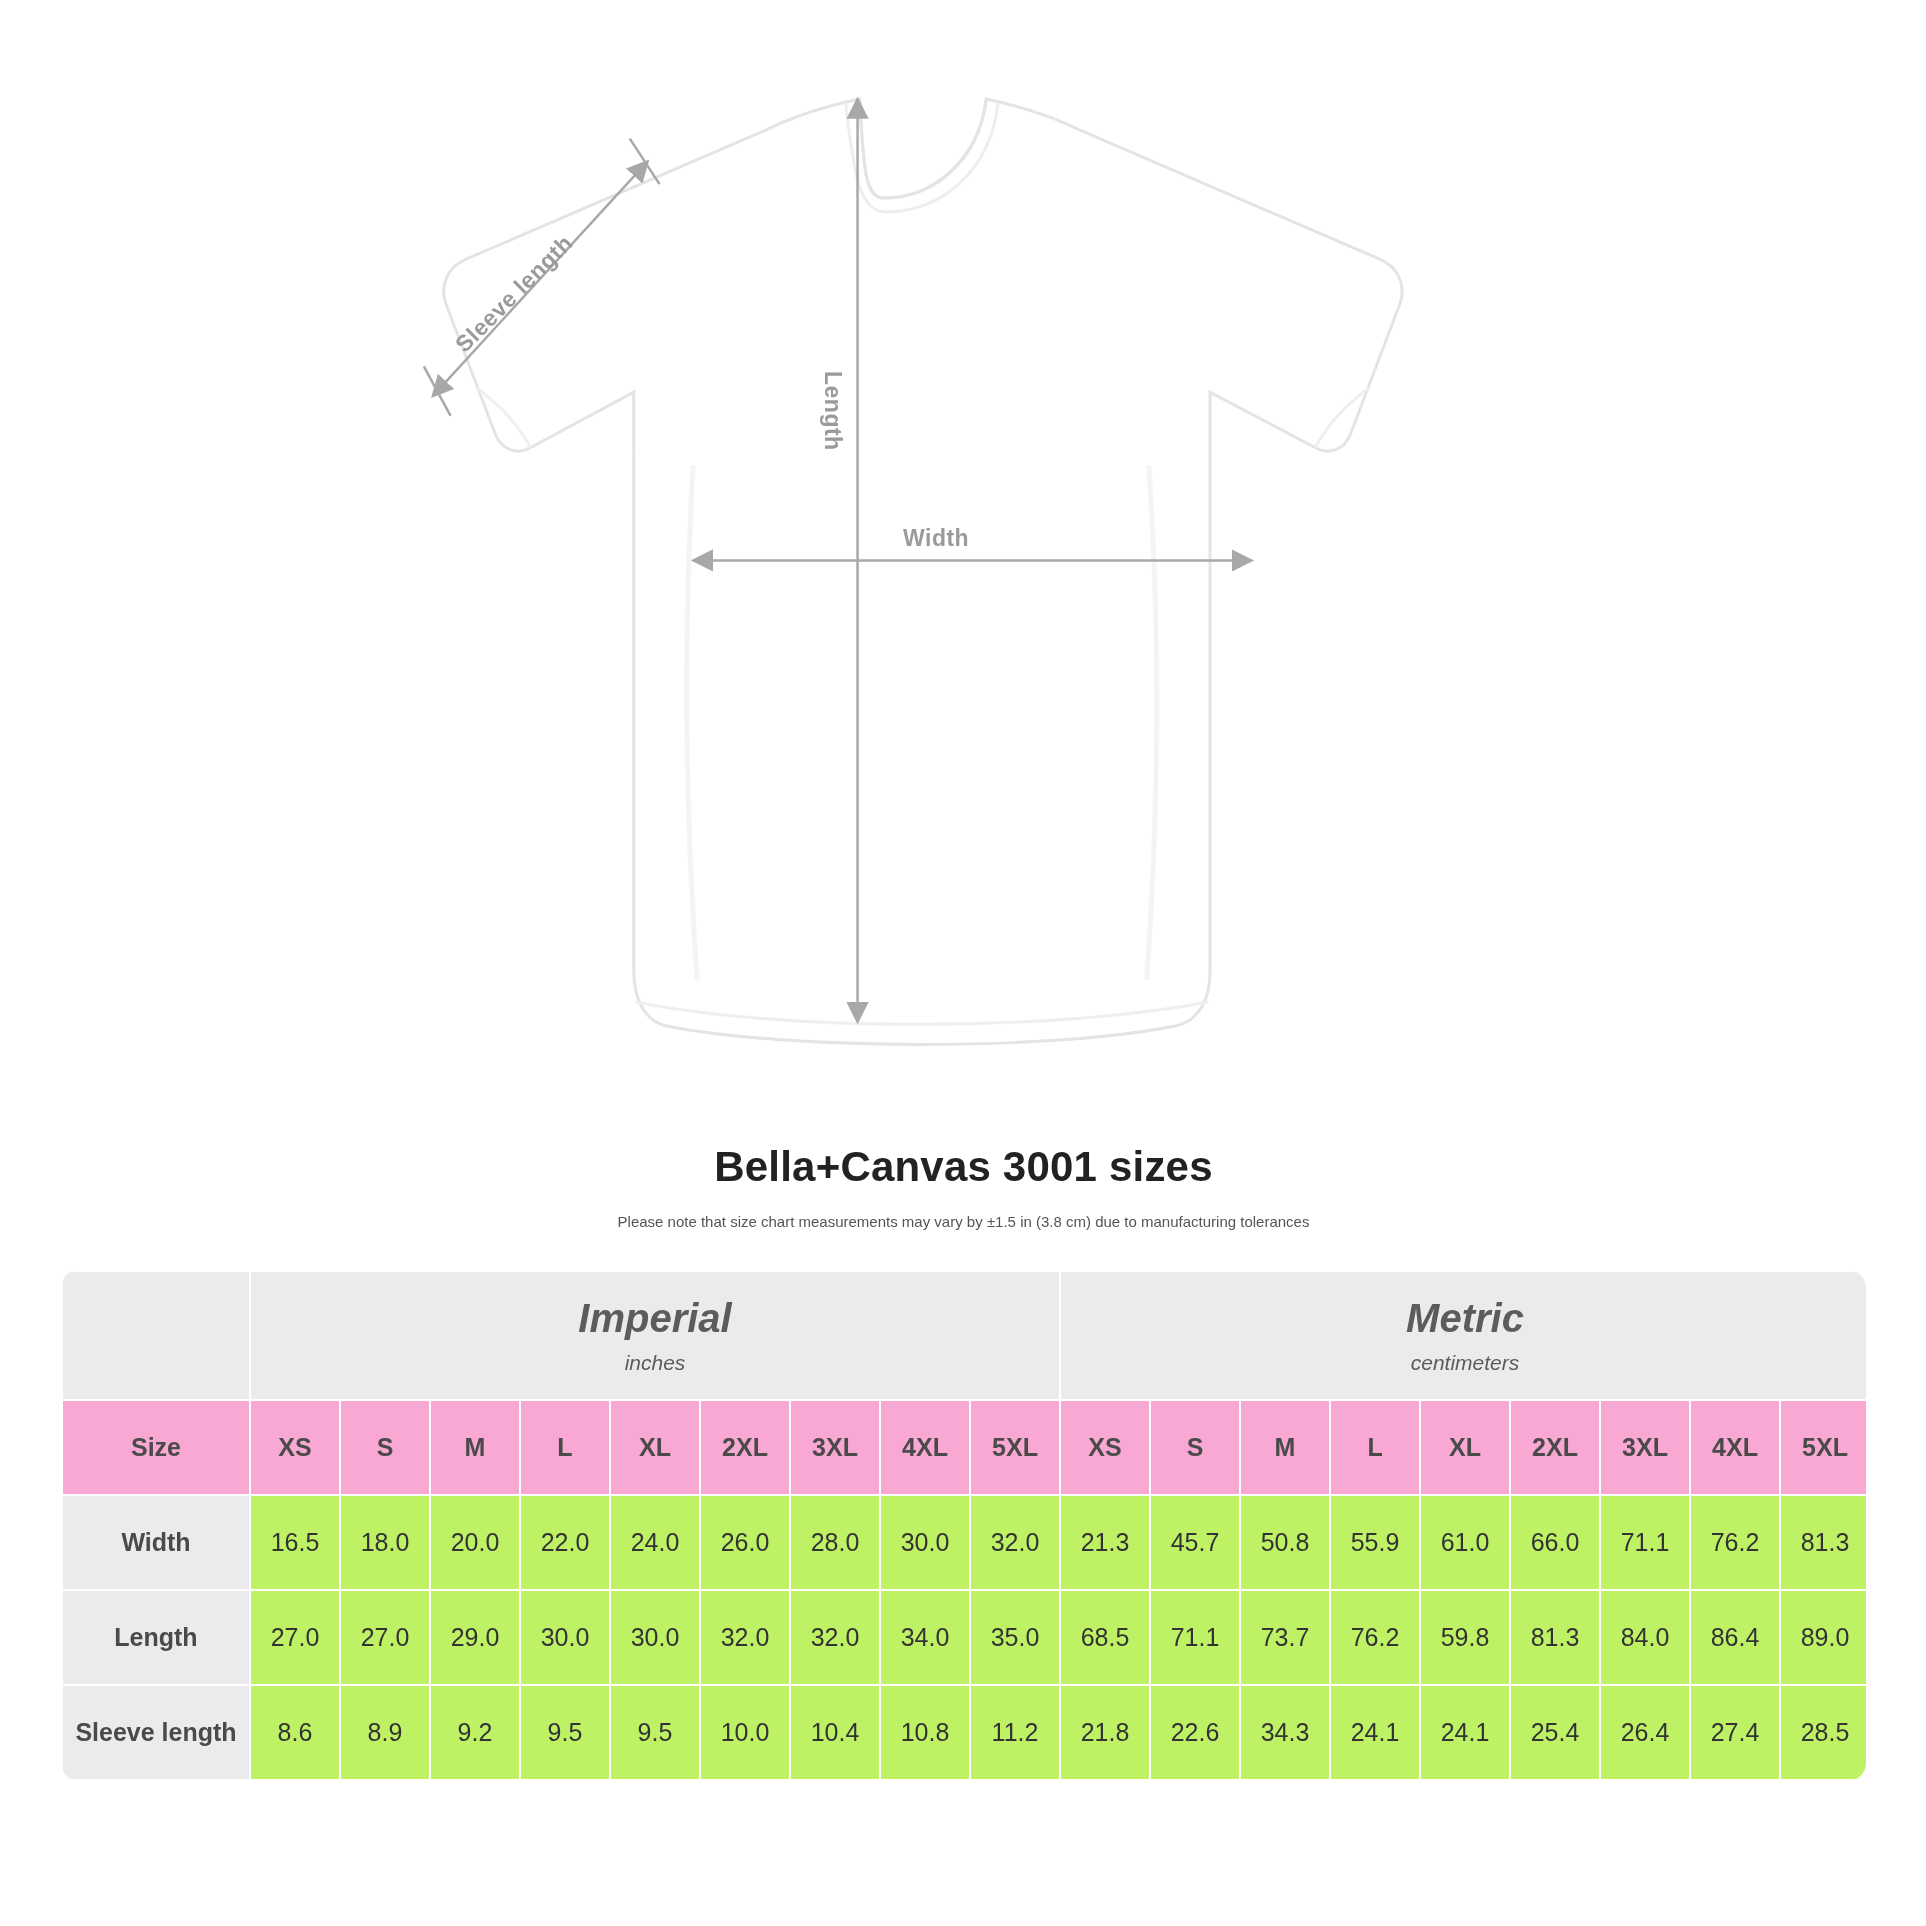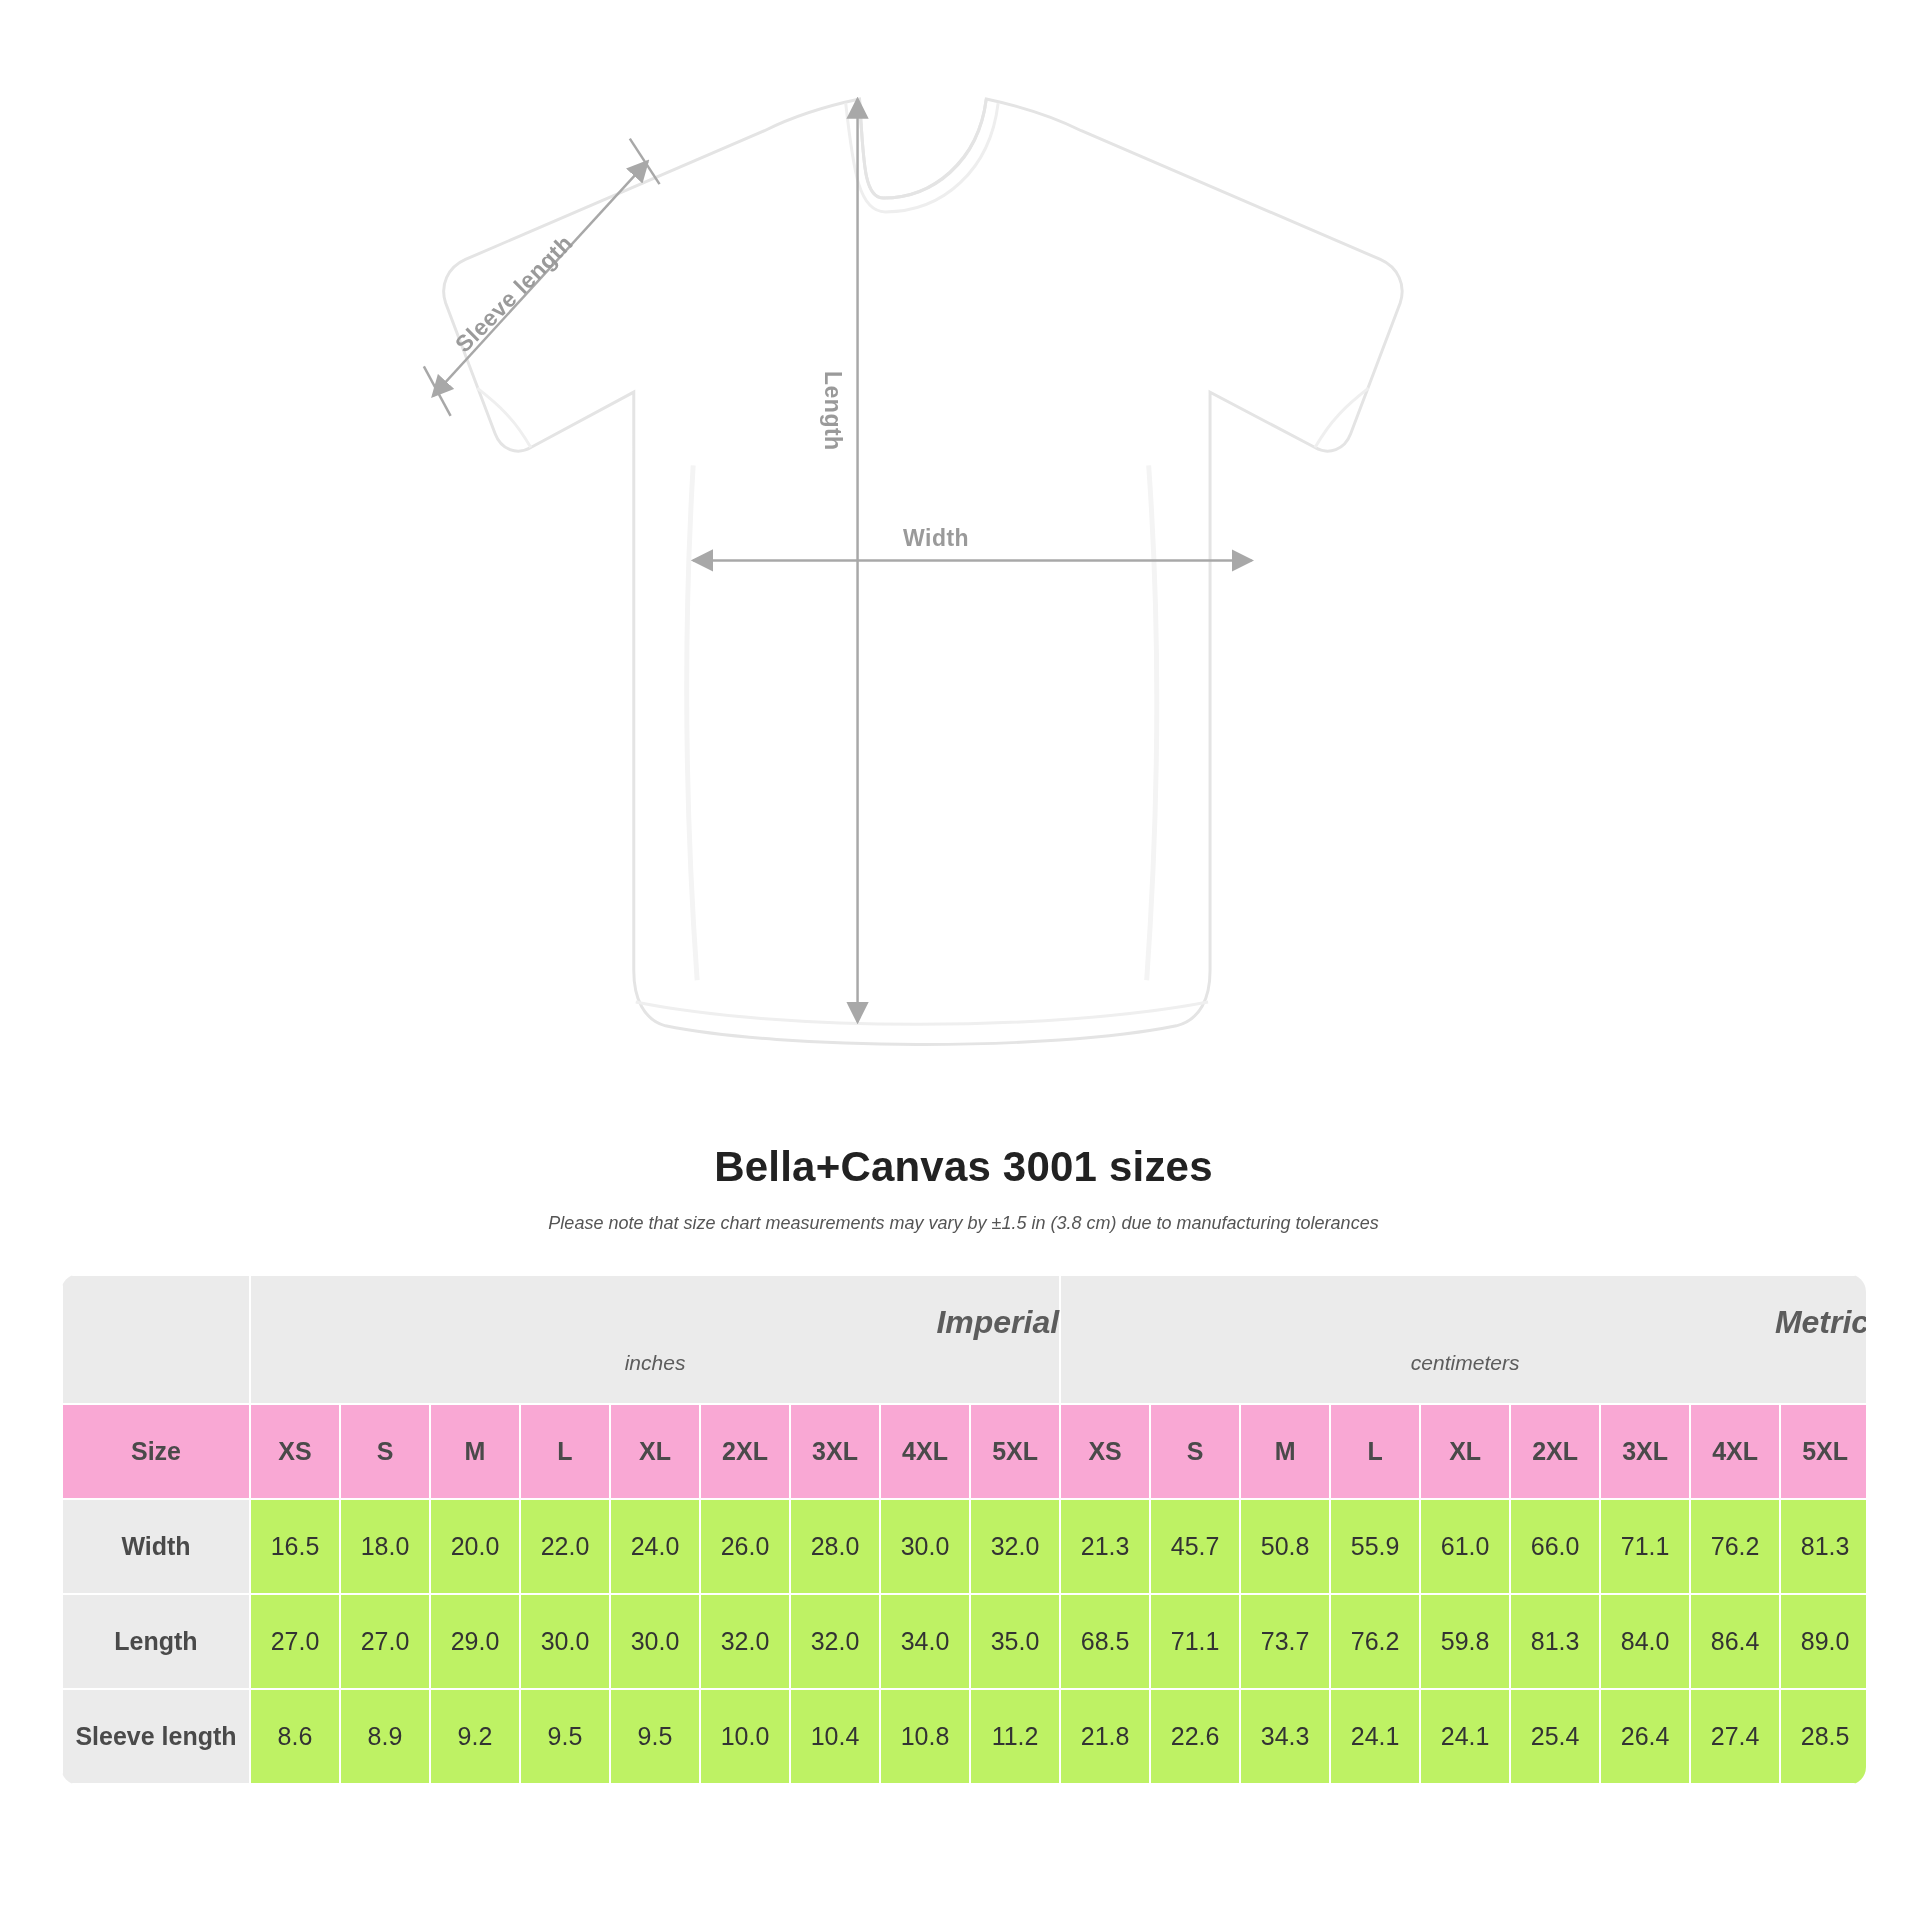--- a/index.html
+++ b/index.html
@@ -57,22 +57,21 @@
     margin-top: 34px;
   }
   .chart-title {
     font-size: 42px;
     font-weight: bold;
     color: #222222;
     margin: 12px;
     letter-spacing: 0.2px;
   }
   .chart-note {
-    font-size: 18px;
-    font-style: italic;
+    font-size: 15px;
     color: #555555;
     margin-top: 22px;
   }
 
   
   .table-wrap {
     margin: 40px 61px 0 61px;
     border-radius: 18px;
     overflow: hidden;
   }
@@ -85,25 +84,24 @@
     border: 2px solid #ffffff;
     text-align: center;
     vertical-align: middle;
   }
   .unit-head {
     background: #ebebeb;
     height: 127px;
     padding: 0;
   }
   .unit-system {
-    font-size: 32px;
+    font-size: 40px;
     font-style: italic;
     font-weight: bold;
     color: #5c5c5c;
-    text-align: right;
   }
   .unit-sub {
     font-size: 21px;
     font-style: italic;
     color: #5c5c5c;
     margin-top: 10px;
   }
   .hdr-row td {
     background: #f9a8d4;
     height: 91px;

